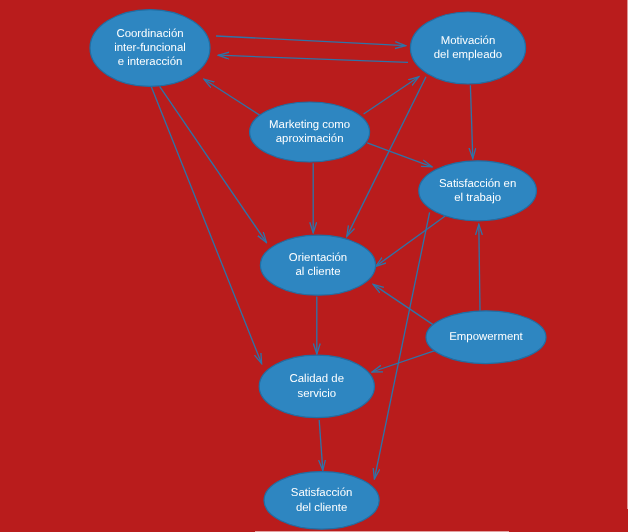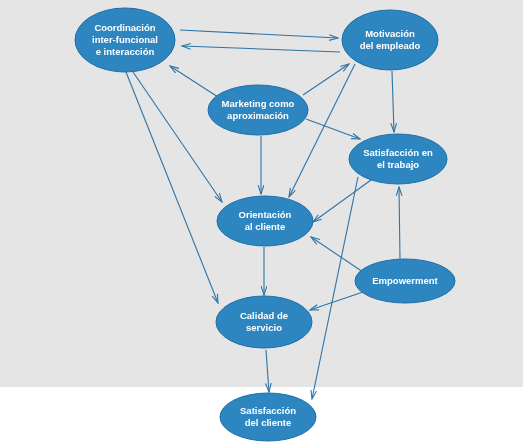--- a/index.html
+++ b/index.html
@@ -10,23 +10,22 @@
   }
   body {
     width: 523px;
     height: 443px;
     font-family: "Liberation Sans", sans-serif;
     overflow: hidden;
   }
   #diagram-canvas {
     position: relative;
     width: 523px;
-    height: 387px;
-    background: #e5e5e5;
-    font-weight: bold;
+    height: 443px;
+    background: #b91c1c;
   }
   #diagram-svg {
     position: absolute;
     left: 0;
     top: 0;
     width: 523px;
     height: 443px;
     display: block;
   }
   .node-ellipse {

